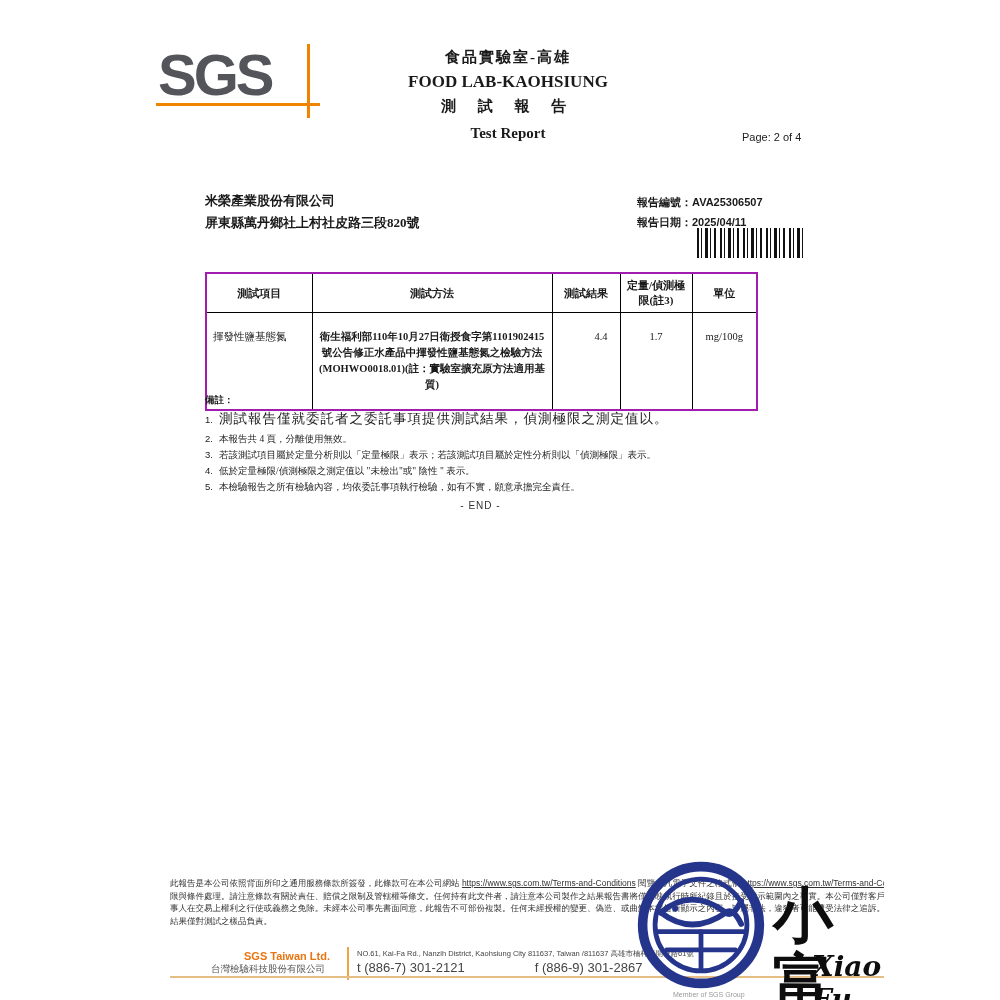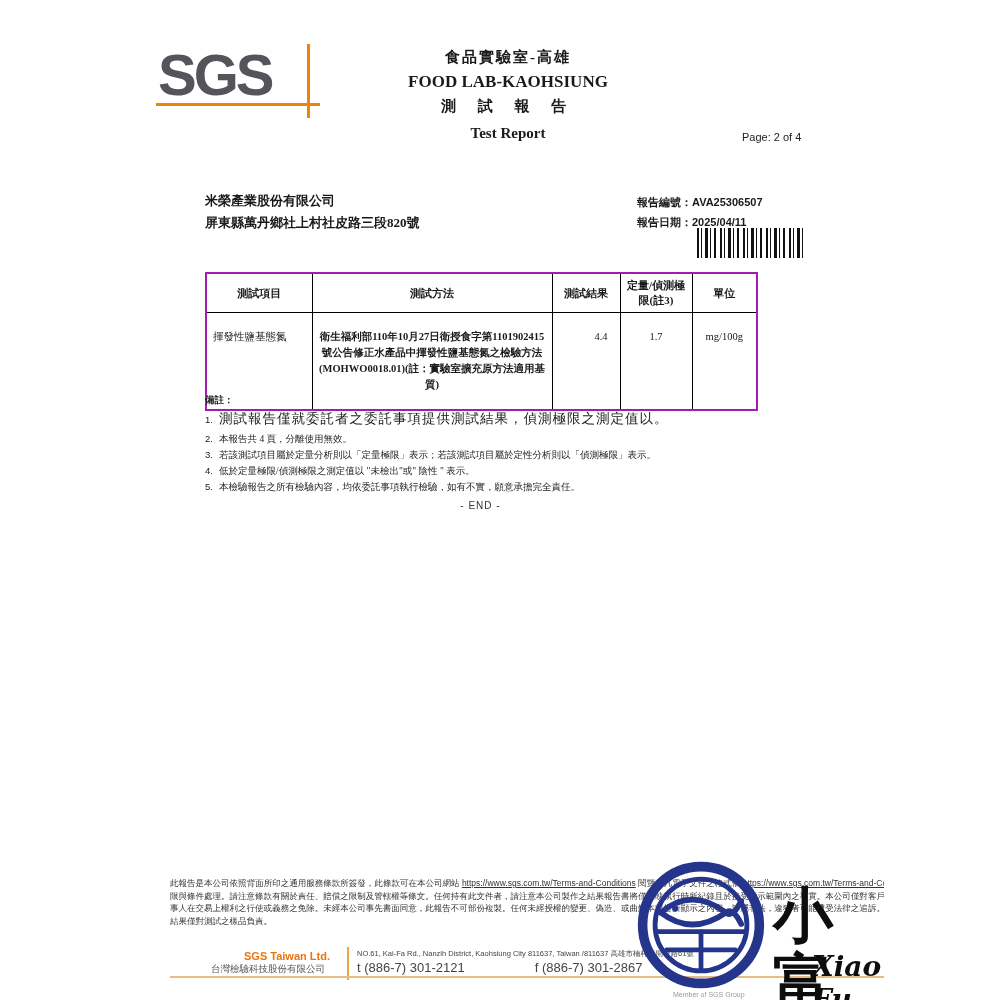--- a/index.html
+++ b/index.html
@@ -173,21 +173,21 @@
   <div class="abs end-label">- END -</div>
 
   <div class="abs disclaimer"><span>此報告是本公司依照背面所印之通用服務條款所簽發，此條款可在本公司網站 </span><a href="#">https://www.sgs.com.tw/Terms-and-Conditions</a><span> 閱覽，凡電子文件之格式依 </span><a href="#">https://www.sgs.com.tw/Terms-and-Conditions</a><span> 之電子文件期限與條件處理。請注意條款有關於責任、賠償之限制及管轄權等條文。任何持有此文件者，請注意本公司製作之結果報告書將僅反映執行時所紀錄且於接受指示範圍內之事實。本公司僅對客戶負責，此文件不妨礙當事人在交易上權利之行使或義務之免除。未經本公司事先書面同意，此報告不可部份複製。任何未經授權的變更、偽造、或曲解本報告所顯示之內容，皆屬非法，違犯者可能遭受法律之追訴。除非另有說明，此報告結果僅對測試之樣品負責。</span></div>
 
   <div class="abs ft-co-en">SGS Taiwan Ltd.</div>
   <div class="abs ft-co-zh">台灣檢驗科技股份有限公司</div>
   <div class="abs ft-vline"></div>
   <div class="abs ft-addr">NO.61, Kai-Fa Rd., Nanzih District, Kaohsiung City 811637, Taiwan /811637 高雄市楠梓區開發路61號</div>
   <div class="abs ft-phones">
     <span>t (886-7) 301-2121</span>
-    <span>f (886-7) 301-2867</span>
+    <span>f (886-9) 301-2867</span>
   </div>
   <div class="abs ft-tanline"></div>
 
   <svg class="abs fish-logo" viewBox="-70 -70 140 140">
     <g fill="none" stroke="#26358c" stroke-linecap="round">
       <circle r="61" stroke-width="10"></circle>
       <circle r="48" stroke-width="5"></circle>
       <path d="M -42 -13 Q -10 -40 26 -13 Q 33 -7 42 -25" stroke-width="6"></path>
       <path d="M -42 -13 Q -10 12 26 -13 Q 33 -19 42 -1" stroke-width="6"></path>
       <circle cx="-27" cy="-17" r="3.2" fill="#26358c" stroke="none"></circle>

